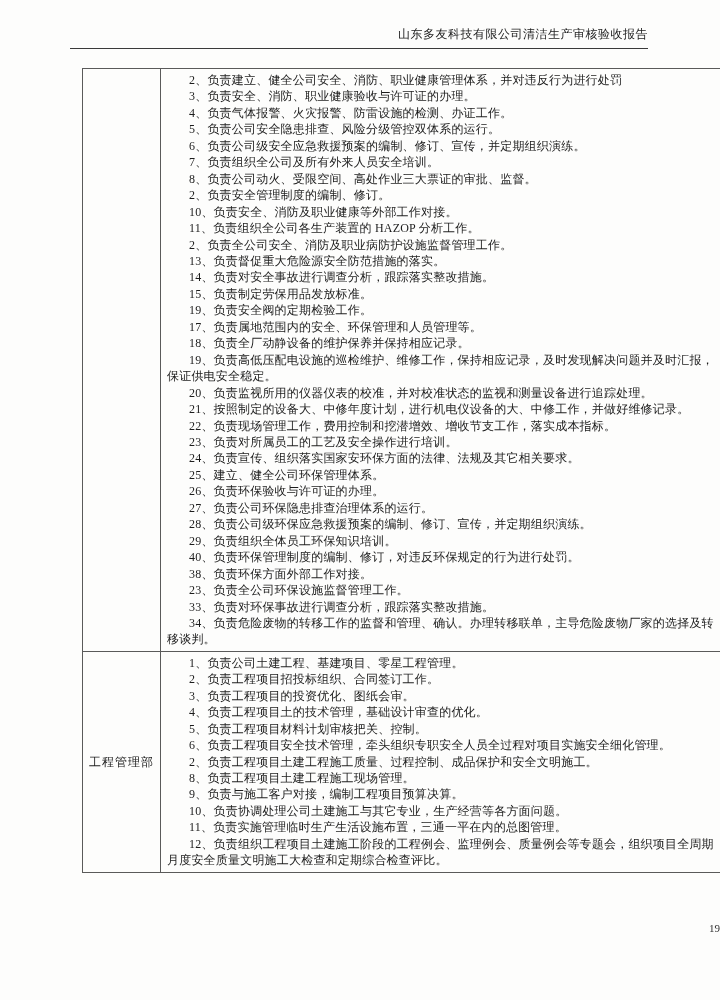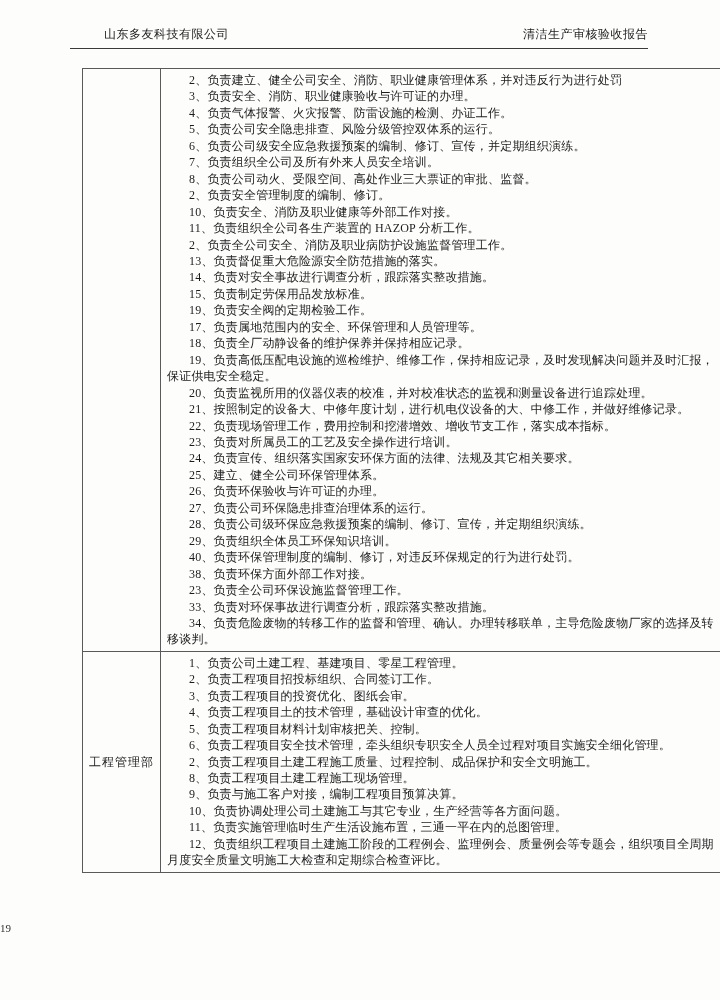--- a/index.html
+++ b/index.html
@@ -10,27 +10,26 @@
     background:#fdfdfc;
     font-family:"Liberation Serif","DejaVu Serif",serif;
     color:#1c1c1c;
     box-sizing:border-box;
     overflow:hidden;
   }
   .header{
     position:absolute;
     left:70px;right:72px;top:26px;
     display:flex;
-    justify-content:space-between;
+    justify-content:flex-end;
     align-items:flex-end;
     border-bottom:1.6px solid #3a3a3a;
     padding-bottom:5px;
     font-size:12px;
     letter-spacing:0.5px;
-    gap:22px;
   }
   .header .company{padding-left:34px;}
   .doc-table{
     position:absolute;
     left:82px;top:68px;
     width:647px;
     border-collapse:collapse;
     table-layout:fixed;
   }
   .doc-table td{
@@ -53,21 +52,21 @@
   .duties-cell p.item{
     margin:0;
     font-size:12px;
     line-height:16.45px;
     text-indent:22px;
     letter-spacing:0.2px;
   }
   .footer{
     position:absolute;
     left:0;right:0;top:922px;
-    text-align:left;
+    text-align:right;
     font-size:11px;
     color:#333;
   }
 </style>
 </head>
 <body>
 
 <div class="page">
 
   <div class="header">

